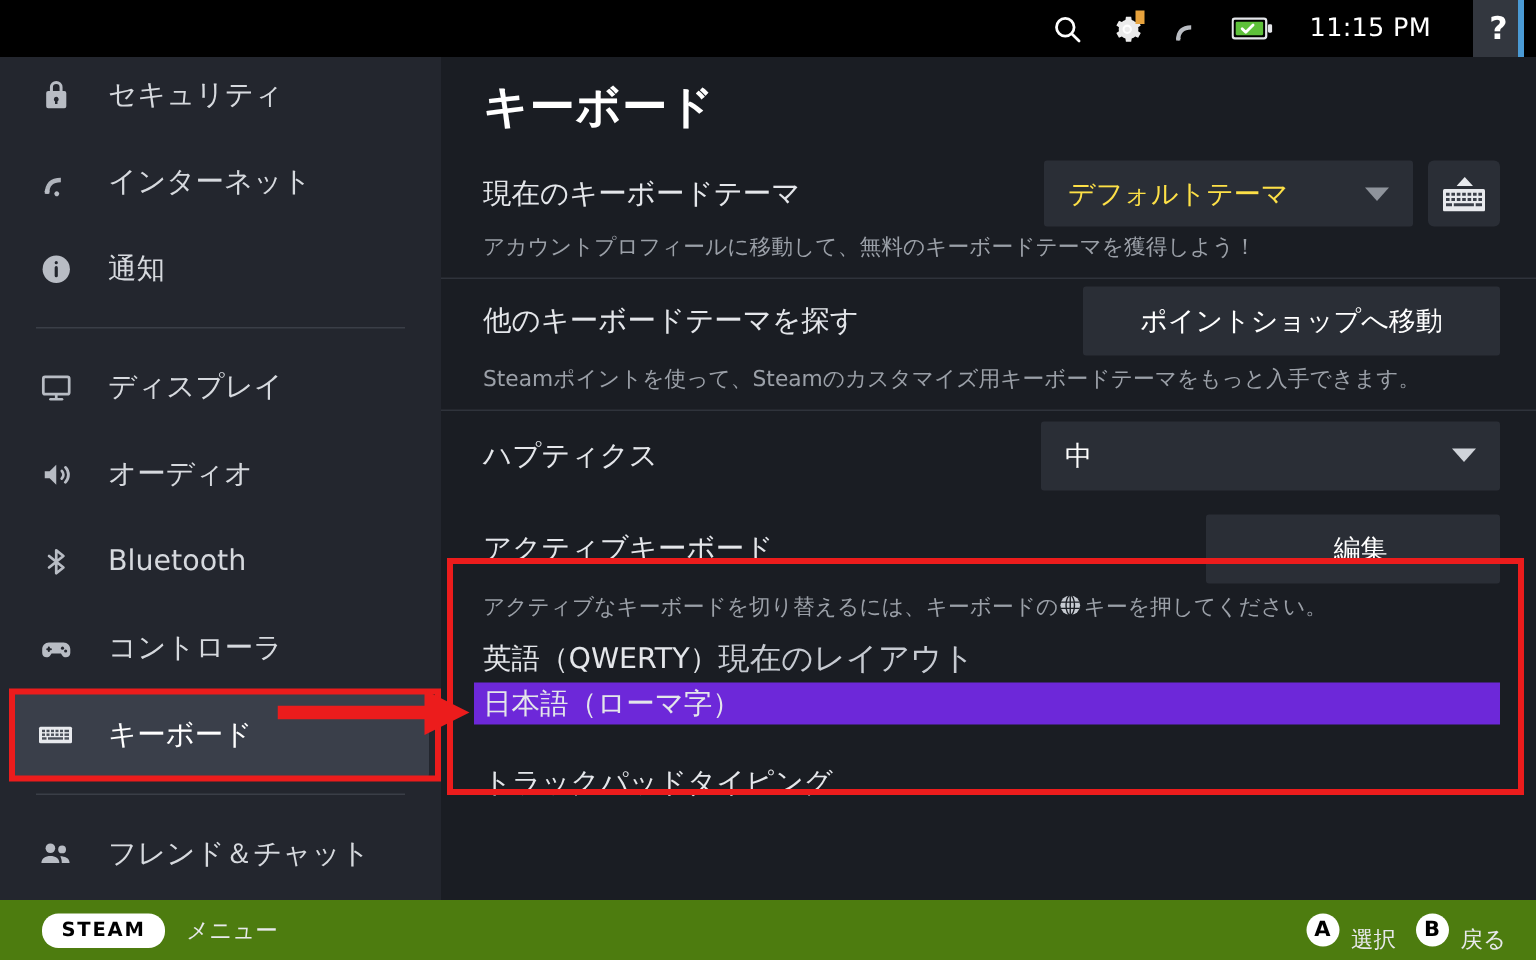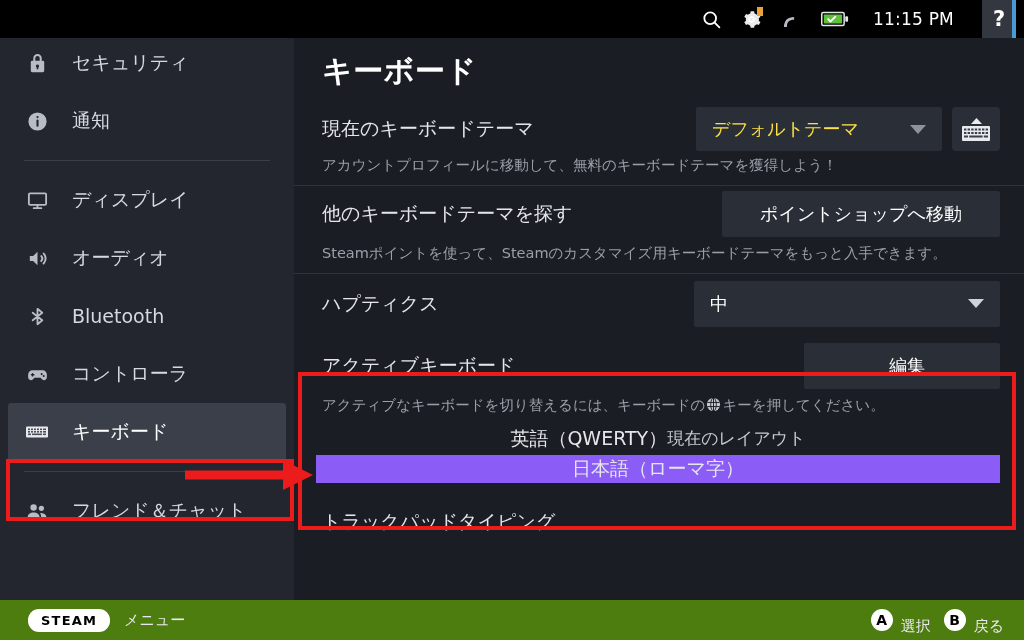--- a/index.html
+++ b/index.html
@@ -214,33 +214,33 @@
     flex-direction: column;
     align-items: center;
     justify-content: center;
     border-radius: 4px;
     margin-left: 10px;
     gap: 2px;
   }
   .layout-row {
     display: flex;
     align-items: center;
-    justify-content: center;
+    justify-content: flex-start;
     height: 28px;
     font-size: 19px;
     color: #e4e6ea;
     padding: 0 6px 0 0;
   }
   .layout-row.active {
-    background: #8b5cf6;
+    background: #6d28d9;
     margin-left: -6px;
     padding-left: 6px;
   }
   .layout-note {
-    font-size: 17px;
+    font-size: 21px;
     color: #c6cad1;
   }
   .globe {
     display: inline-block;
     vertical-align: -2px;
     margin: 0 1px;
   }
 
   
   .footer {
@@ -327,20 +327,37 @@
 
       <div class="nav-item">
         <span class="nav-icon">
           <svg width="23" height="23" viewBox="0 0 24 24" fill="#b8bcc4">
             <path d="M12 2a4.4 4.4 0 0 0-4.4 4.4V9H6.4A1.4 1.4 0 0 0 5 10.4v9.2A1.4 1.4 0 0 0 6.4 21h11.2a1.4 1.4 0 0 0 1.4-1.4v-9.2A1.4 1.4 0 0 0 17.6 9h-1.2V6.4A4.4 4.4 0 0 0 12 2zm0 2.1a2.3 2.3 0 0 1 2.3 2.3V9H9.7V6.4A2.3 2.3 0 0 1 12 4.1zm0 9a1.7 1.7 0 0 1 .85 3.17V18h-1.7v-1.73A1.7 1.7 0 0 1 12 13.1z"></path>
           </svg>
         </span>
         <span class="nav-label">セキュリティ</span>
       </div>
 
+      <div class="nav-item">
+        <span class="nav-icon">
+          <svg width="23" height="23" viewBox="0 0 24 24" fill="#b8bcc4">
+            <path d="M4 20h3.2C7.2 14.4 9.6 12 15.2 12V8.8C7.9 8.8 4 12.7 4 20z" opacity="0.95"></path>
+            <path d="M4 20h3.2C7.2 17.3 8.8 15.7 11.5 15.7V12.5C6.9 12.5 4 15.4 4 20z" opacity="0"></path>
+            <circle cx="5.6" cy="18.4" r="1.7"></circle>
+            <path d="M4 13.6V10.4c5.3 0 9.6 4.3 9.6 9.6h-3.2c0-3.5-2.9-6.4-6.4-6.4z" opacity="0"></path>
+            <path d="M4 4v3.2c7.1 0 12.8 5.7 12.8 12.8H20C20 11.1 12.9 4 4 4z" opacity="0"></path>
+            <path d="M6 19.6c3.8-.2 6.6-2.1 7.4-6.1l2.6.5c-1.1 5.3-5 7.9-10 8.1z" opacity="0"></path>
+            <path d="M3.6 20h2.9c0-4.5 3.3-7.8 7.8-7.8V9.3C7.8 9.3 3.6 13.5 3.6 20z" opacity="0"></path>
+            <g transform="rotate(-45 12 12)">
+              <path d="M6.6 16.2a1.7 1.7 0 1 0 0 3.4 1.7 1.7 0 0 0 0-3.4z"></path>
+            </g>
+          </svg>
+        </span>
+        <span class="nav-label">インターネット</span>
+      </div>
 
       <div class="nav-item">
         <span class="nav-icon">
           <svg width="23" height="23" viewBox="0 0 24 24">
             <circle cx="12" cy="12" r="9.5" fill="#b8bcc4"></circle>
             <rect x="10.9" y="6.2" width="2.2" height="2.3" rx="1.1" fill="#23262e"></rect>
             <rect x="10.9" y="9.8" width="2.2" height="7.8" rx="1.1" fill="#23262e"></rect>
           </svg>
         </span>
         <span class="nav-label">通知</span>

